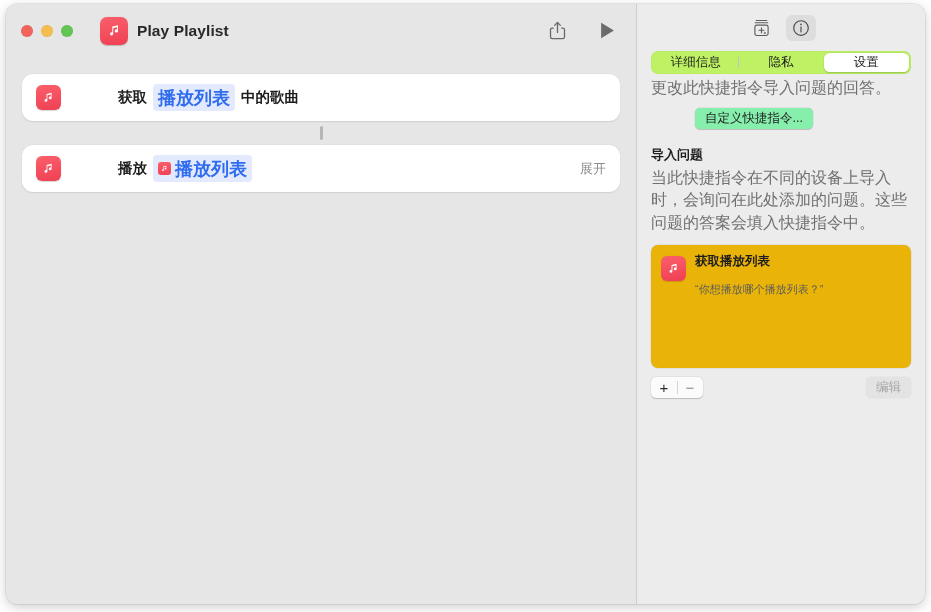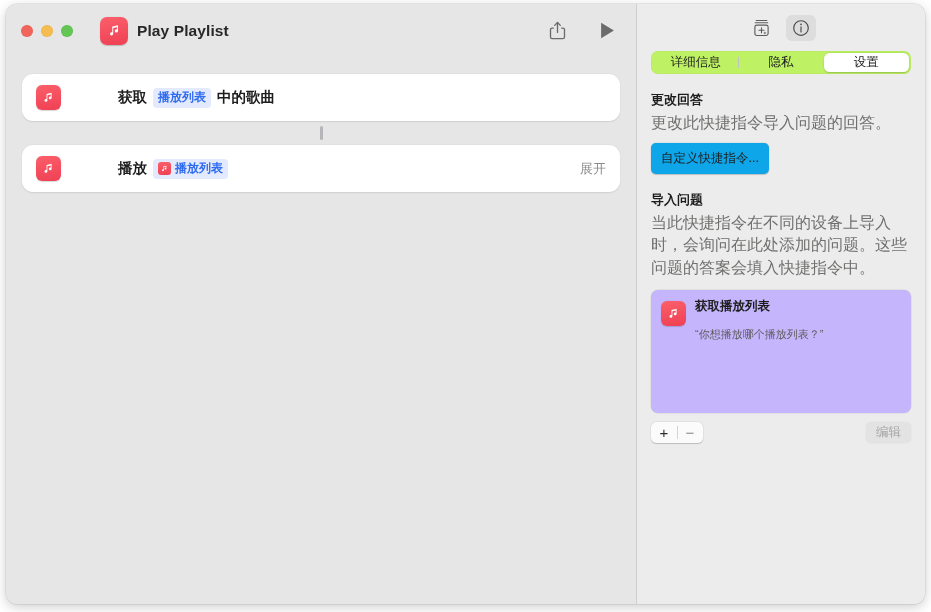--- a/index.html
+++ b/index.html
@@ -142,21 +142,21 @@
     white-space: nowrap;
   }
 
   .token {
     background: #e3eafd;
     color: #2f6cf0;
     border-radius: 4px;
     padding: 1.5px 5px;
     margin: 0 6px;
     font-weight: bold;
-    font-size: 12px;
+    font-size: 18px;
     display: inline-flex;
     align-items: center;
   }
 
   .token-mini-icon {
     width: 13px; height: 13px;
     border-radius: 3px;
     background: linear-gradient(170deg, #fb5f6a 0%, #ef4054 100%);
     display: inline-flex;
     align-items: center;
@@ -258,33 +258,34 @@
     font-size: 16px;
     color: #70706f;
     margin-top: 3px;
     line-height: 1.42;
   }
 
   .plain-button {
     display: inline-flex;
     align-items: center;
     justify-content: center;
-    height: 31px;
+    height: 21px;
     padding: 0 10px;
     margin-top: 8px;
-    background: #0ea5e9;
+    background: #86efac;
     border-radius: 5px;
     font-size: 12.5px;
     color: #1d1d1d;
     box-shadow: 0 0.5px 1px rgba(0,0,0,0.18), 0 0 0 0.5px rgba(0,0,0,0.06);
+    margin-left: 44px;
   }
 
   .list-box {
     margin-top: 10px;
-    background: #c4b5fd;
+    background: #eab308;
     border-radius: 7px;
     height: 123px;
     box-shadow: 0 0 0 0.5px rgba(0,0,0,0.10);
     padding: 9px 10px;
     box-sizing: border-box;
   }
   .q-row {
     display: flex;
     align-items: flex-start;
     gap: 9px;
@@ -454,21 +455,20 @@
           </svg>
         </span>
       </div>
 
       <div class="segmented">
         <div class="seg">详细信息</div>
         <div class="seg sep">隐私</div>
         <div class="seg selected">设置</div>
       </div>
 
-      <div class="section-title">更改回答</div>
       <div class="section-desc">更改此快捷指令导入问题的回答。</div>
       <div class="plain-button">自定义快捷指令...</div>
 
       <div class="section-title">导入问题</div>
       <div class="section-desc">当此快捷指令在不同的设备上导入时，会询问在此处添加的问题。这些问题的答案会填入快捷指令中。</div>
 
       <div class="list-box">
         <div class="q-row">
           <span class="q-icon">
             <svg width="15" height="15" viewBox="0 0 24 24" fill="#ffffff">

